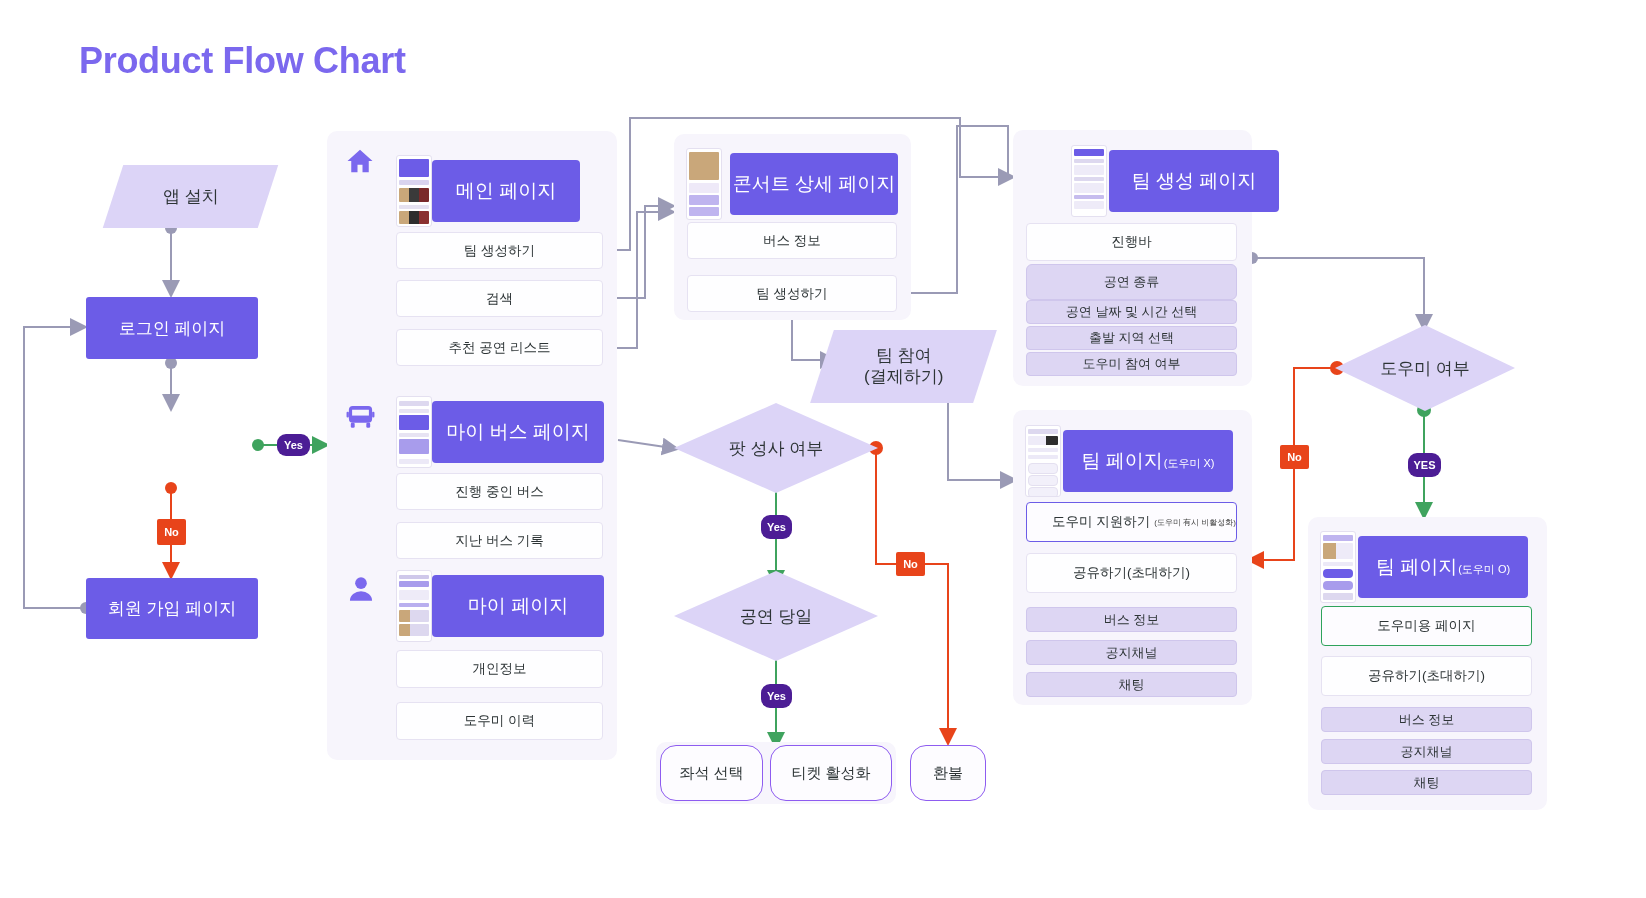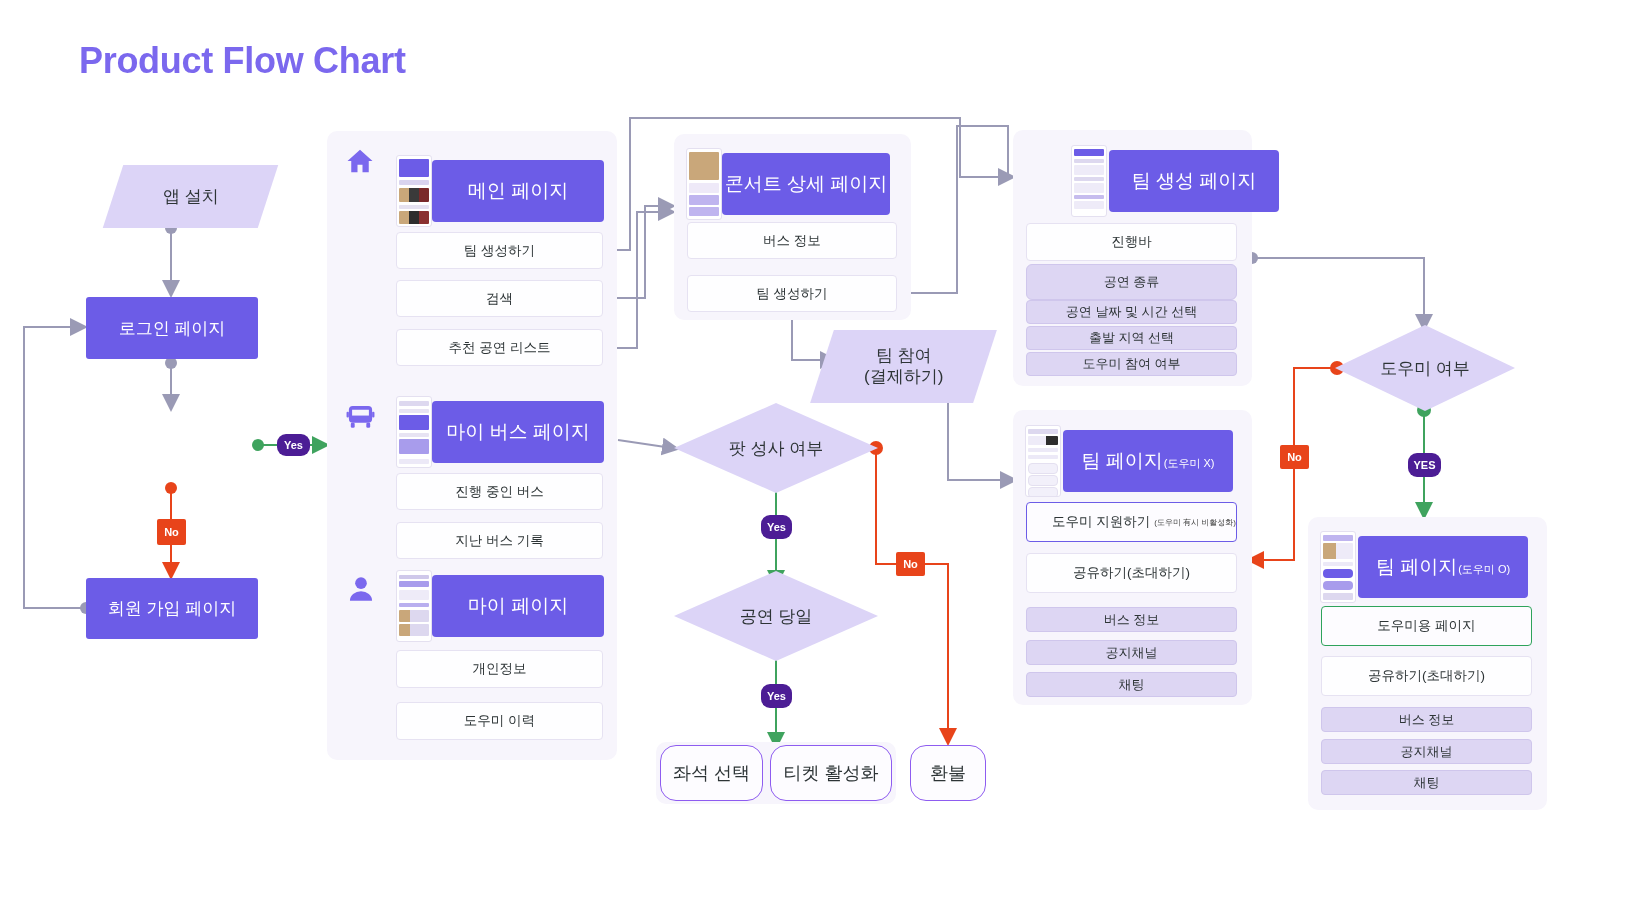--- a/index.html
+++ b/index.html
@@ -41,21 +41,21 @@
   }
   .diamond .dshape{
     position:absolute;left:0;top:0;width:100%;height:100%;
     background:#DCD4F7;
     clip-path:polygon(50% 0,100% 50%,50% 100%,0 50%);
   }
   .diamond{background:transparent;}
   .rounded-outline{
     background:#fdfcff;border:1.6px solid #8E5CF0;border-radius:16px;
     display:flex;align-items:center;justify-content:center;
-    font-size:18px;color:#2d3436;
+    font-size:15px;color:#2d3436;
   }
 
   
   .group-card{
     position:absolute;background:#F7F5FC;border-radius:10px;box-sizing:border-box;
   }
   .screen-head{
     position:absolute;display:flex;align-items:center;
   }
   .thumb{
@@ -193,21 +193,21 @@
       </svg>
   </div>
   <div class="screen-head" style="left:396px;top:155px;width:208px;">
     <div class="thumb">
       <div class="tbar" style="top:3px;height:18px;background:#6C5CE7;"></div>
       <div class="tbar" style="top:24px;height:5px;background:#d9d4ef;"></div>
       <div class="tbar" style="top:32px;height:14px;background:linear-gradient(90deg,#c9a77a 0 33%,#3a3a3a 33% 66%,#7a2a2a 66% 100%);"></div>
       <div class="tbar" style="top:49px;height:4px;background:#e5e1f0;"></div>
       <div class="tbar" style="top:55px;height:13px;background:linear-gradient(90deg,#c9a77a 0 33%,#2d2d2d 33% 66%,#8a3030 66% 100%);"></div>
     </div>
-    <div class="head-label" style="width:172px;justify-content:center;">
+    <div class="head-label" style="width:148px;justify-content:center;">
       <span>메인 페이지</span>
     </div>
   </div>
   <div class="row-item row-white" style="left:396px;top:232px;width:207px;height:37px;">
     <span>팀 생성하기</span>
   </div>
   <div class="row-item row-white" style="left:396px;top:280px;width:207px;height:37px;">
     <span>검색</span>
   </div>
   <div class="row-item row-white" style="left:396px;top:329px;width:207px;height:37px;">
@@ -271,21 +271,21 @@
   </div>
 
   <div class="group-card" style="left:674px;top:134px;width:237px;height:186px;"></div>
   <div class="screen-head" style="left:686px;top:148px;width:212px;">
     <div class="thumb">
       <div class="tbar" style="top:3px;height:28px;background:#c9a77a;"></div>
       <div class="tbar" style="top:34px;height:10px;background:#eee9f8;"></div>
       <div class="tbar" style="top:46px;height:10px;background:#bfb4ef;"></div>
       <div class="tbar" style="top:58px;height:9px;background:#bfb4ef;"></div>
     </div>
-    <div class="head-label" style="width:168px;margin-left:0;">
+    <div class="head-label" style="width:168px;margin-left:8px;">
       <span>콘서트 상세 페이지</span>
     </div>
   </div>
   <div class="row-item row-white" style="left:687px;top:222px;width:210px;height:37px;">
     <span>버스 정보</span>
   </div>
   <div class="row-item row-white" style="left:687px;top:275px;width:210px;height:37px;">
     <span>팀 생성하기</span>
   </div>
 

